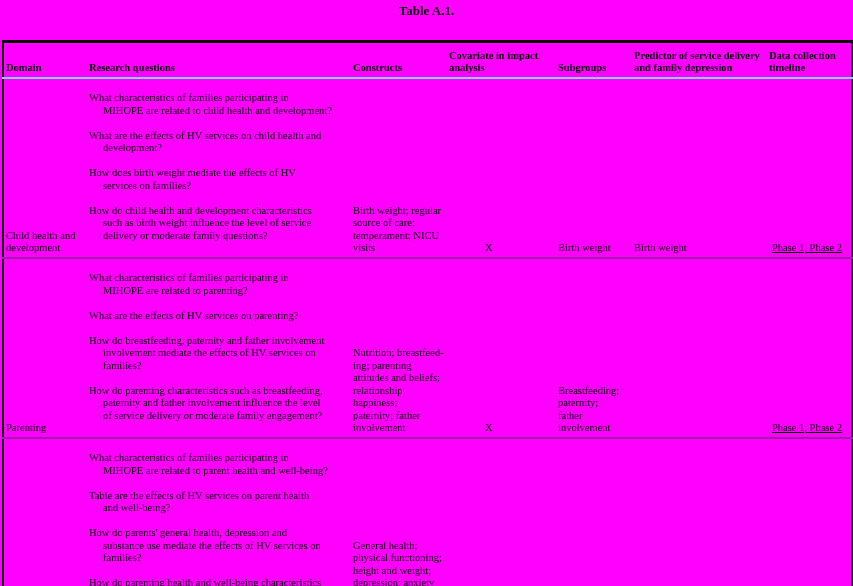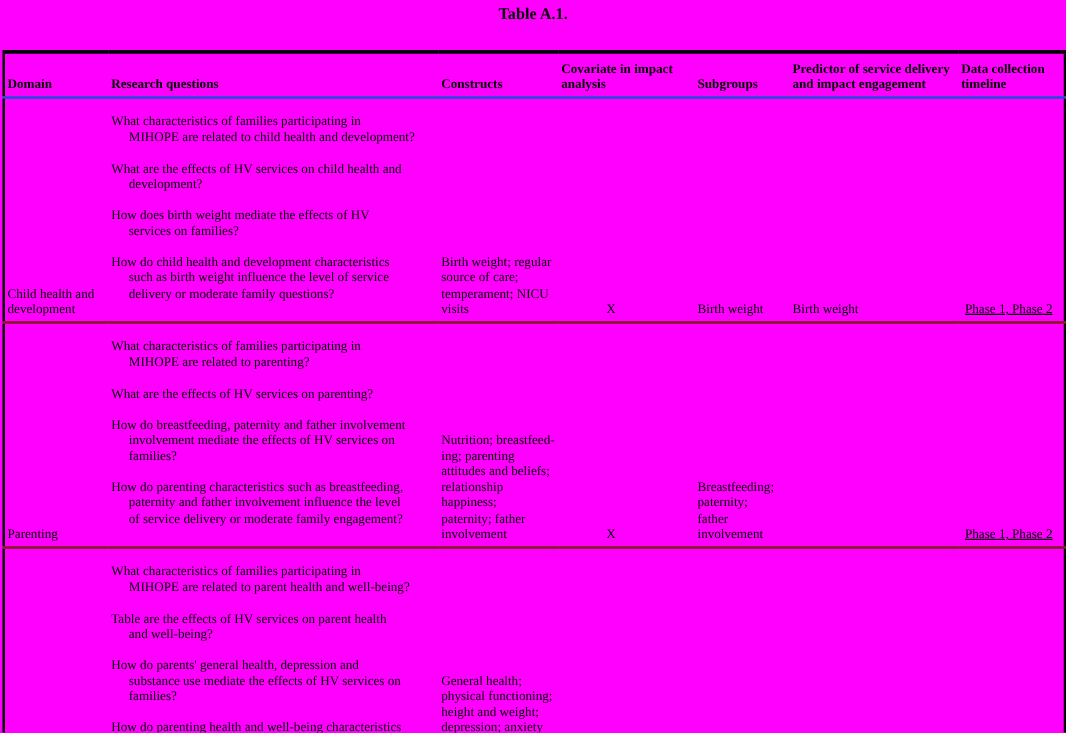--- a/index.html
+++ b/index.html
@@ -33,25 +33,25 @@
   th, td {
     padding: 1px 2px 2px 2px;
     white-space: pre-line;
     overflow: hidden;
     font-weight: normal;
     text-align: left;
   }
   thead th {
     font-weight: bold;
     vertical-align: bottom;
-    border-bottom: 2px solid #1d4ed8;
+    border-bottom: 2px solid #7dd3fc;
   }
   tbody td {
     vertical-align: bottom;
-    border-bottom: 2px solid #7f1d1d;
+    border-bottom: 2px solid #a21caf;
   }
   tbody td.rq-cell { vertical-align: top; padding-top: 1px; }
   .rq {
     padding-left: 14px;
     text-indent: -14px;
     white-space: pre-line;
   }
   td.covariate { padding-left: 38px; }
   td.timeline { padding-left: 5px; text-decoration: underline; }
   tr.hdr { height: 36px; }
@@ -77,21 +77,21 @@
     </colgroup>
     <thead>
       <tr class="hdr">
         <th>Domain</th>
         <th>Research questions</th>
         <th>Constructs</th>
         <th>Covariate in impact
 analysis</th>
         <th>Subgroups</th>
         <th>Predictor of service delivery
-and impact engagement</th>
+and family depression</th>
         <th>Data collection
 timeline</th>
       </tr>
     </thead>
     <tbody>
       <tr class="r0">
         <td>Child health and
 development</td>
         <td class="rq-cell">
           <div class="rq">What characteristics of families participating in

